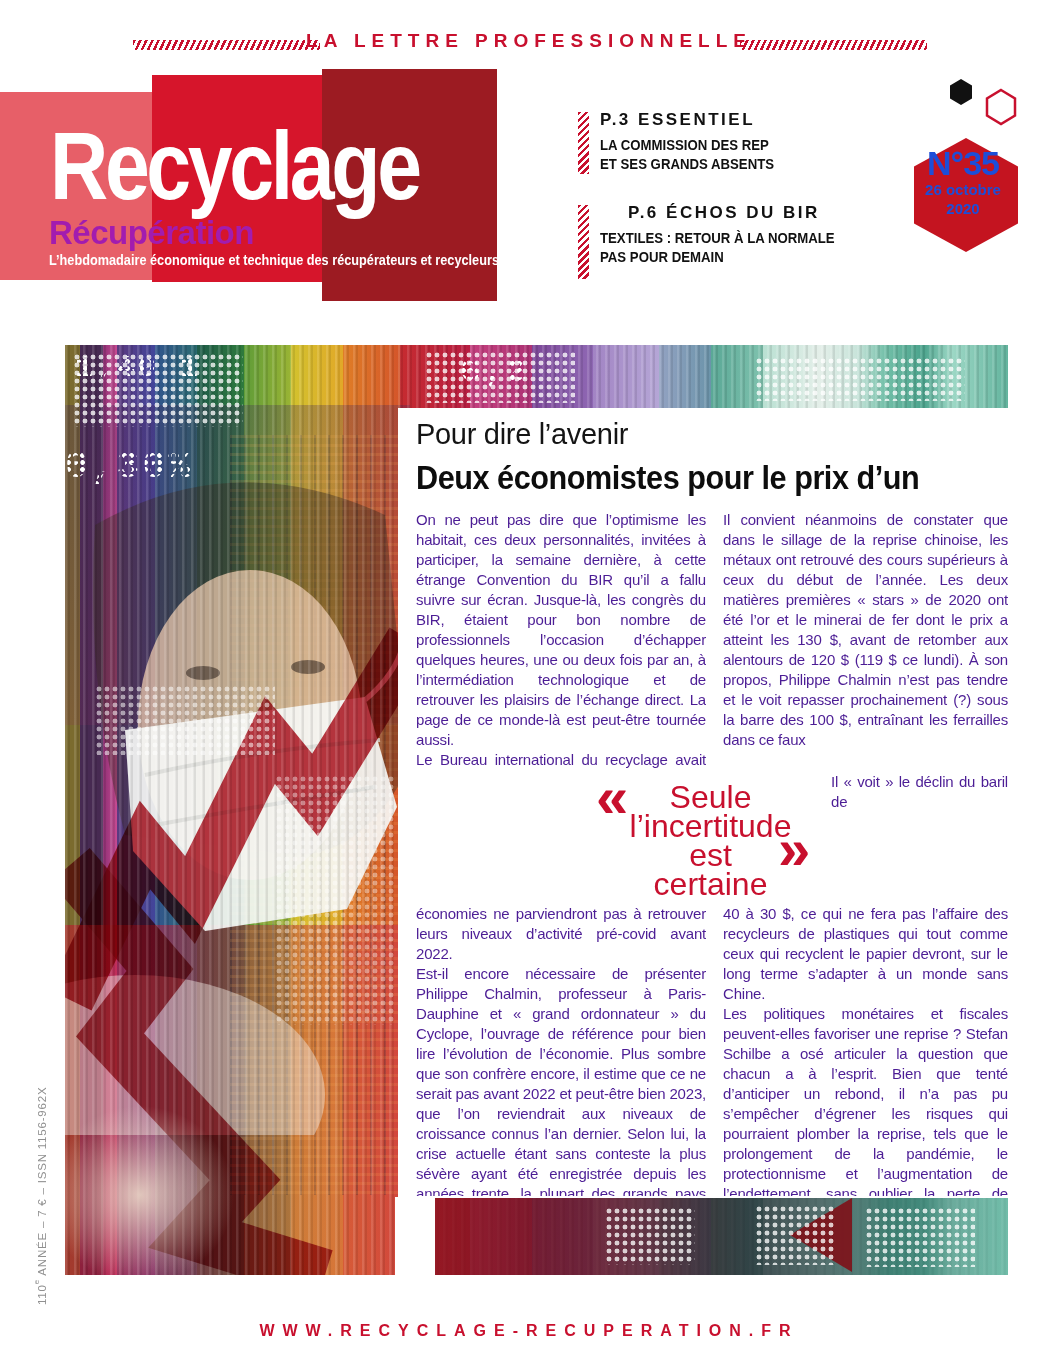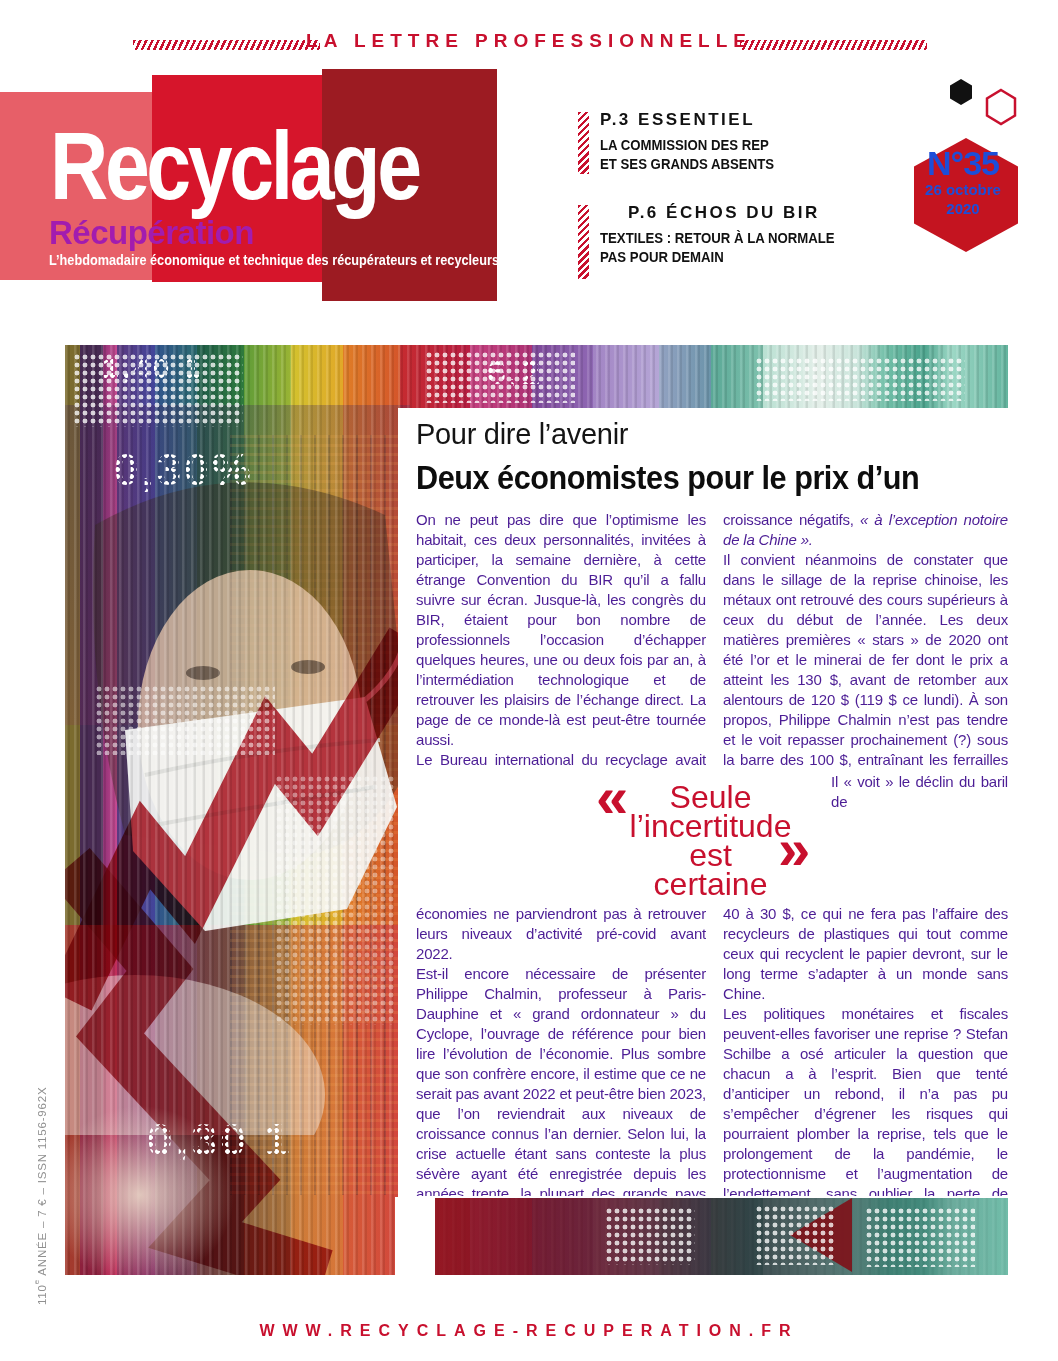--- a/index.html
+++ b/index.html
@@ -76,22 +76,22 @@
       repeating-linear-gradient(90deg,rgba(20,30,60,.25) 0 2px,rgba(0,0,0,0) 2px 14px);}
   .texture{left:0;top:0;width:943px;height:930px;
     background:repeating-linear-gradient(90deg,rgba(255,255,255,.13) 0 2px,rgba(0,0,0,.09) 3px 5px,rgba(0,0,0,0) 5px 9px);}
   .hand-glow{left:-20px;top:760px;width:190px;height:180px;
     background:radial-gradient(ellipse at center,rgba(240,225,205,.85),rgba(240,225,205,0) 70%);}
   .dots{
     background-image:radial-gradient(circle,rgba(255,255,255,.9) 2.2px,rgba(255,255,255,0) 2.7px);
     background-size:8px 8px;opacity:.85;
   }
   .led{
-    font-family:Liberation Sans, sans-serif;font-weight:bold;color:rgba(255,255,255,.93);
-    letter-spacing:3px;white-space:nowrap;margin-left:27px;
+    font-family:Liberation Mono, monospace;font-weight:bold;color:rgba(255,255,255,.93);
+    letter-spacing:3px;white-space:nowrap;
   }
   @supports (-webkit-background-clip:text){
     .led{
       background-image:radial-gradient(circle,#fff 2.1px,rgba(255,255,255,0) 2.6px);
       background-size:7px 7px;
       -webkit-background-clip:text;background-clip:text;
       color:transparent;-webkit-text-fill-color:transparent;
     }
   }
   .strip-overlay{left:368px;top:853px;width:575px;height:77px;
@@ -199,22 +199,21 @@
     <div class="layer texture"></div>
     <div class="layer hand-glow"></div>
 
     <div class="layer dots" style="left:8px;top:8px;width:170px;height:74px;"></div>
     <div class="layer dots" style="left:360px;top:6px;width:150px;height:52px;"></div>
     <div class="layer dots" style="left:690px;top:12px;width:210px;height:44px;"></div>
     <div class="layer dots" style="left:30px;top:340px;width:180px;height:70px;opacity:.6;"></div>
     <div class="layer dots" style="left:210px;top:430px;width:120px;height:250px;opacity:.45;"></div>
     <div class="layer led" style="left:10px;top:6px;font-size:30px;">1,40 1</div>
     <div class="layer led" style="left:395px;top:8px;font-size:34px;">6,2</div>
-    <div class="layer led" style="left:22px;top:100px;font-size:44px;">0,30%</div>
-    <div class="layer led" style="left:55px;top:768px;font-size:46px;">0,30 1</div>
+    <div class="layer led" style="left:0;top:100px;font-size:38px;">0,30%</div>
 
     <div class="layer strip-overlay"></div>
     <div class="layer strip-arrow"></div>
     <div class="layer dots" style="left:540px;top:862px;width:90px;height:58px;"></div>
     <div class="layer dots" style="left:690px;top:860px;width:80px;height:60px;"></div>
     <div class="layer dots" style="left:800px;top:862px;width:110px;height:60px;"></div>
     <div class="layer white-notch"></div>
   </div>
 
   <div class="abs article-box"></div>
@@ -224,21 +223,20 @@
   <div class="abs body-text blk-l1">
     <p>On ne peut pas dire que l’optimisme les habitait, ces deux personnalités, invitées à participer, la semaine dernière, à cette étrange Convention du BIR qu’il a fallu suivre sur écran. Jusque-là, les congrès du BIR, étaient pour bon nombre de professionnels l’occasion d’échapper quelques heures, une ou deux fois par an, à l’intermédiation technologique et de retrouver les plaisirs de l’échange direct. La page de ce monde-là est peut-être tournée aussi.</p>
     <p>Le Bureau international du recyclage avait donc convié pour faire part de leurs sentiments face à</p>
   </div>
   <div class="abs body-text blk-l3">
     <p>économies ne parviendront pas à retrouver leurs niveaux d’activité pré-covid avant 2022.</p>
     <p>Est-il encore nécessaire de présenter Philippe Chalmin, professeur à Paris-Dauphine et « grand ordonnateur » du Cyclope, l’ouvrage de référence pour bien lire l’évolution de l’économie. Plus sombre que son confrère encore, il estime que ce ne serait pas avant 2022 et peut-être bien 2023, que l’on reviendrait aux niveaux de croissance connus l’an dernier. Selon lui, la crise actuelle étant sans conteste la plus sévère ayant été enregistrée depuis les années trente, la plupart des grands pays devraient connaître, en 2020, des taux de</p>
   </div>
 
   <div class="abs body-text blk-r1">
-    <p><span>croissance négatifs, </span><em>« à l’exception notoire de la Chine ».</em></p>
     <p>Il convient néanmoins de constater que dans le sillage de la reprise chinoise, les métaux ont retrouvé des cours supérieurs à ceux du début de l’année. Les deux matières premières « stars » de 2020 ont été l’or et le minerai de fer dont le prix a atteint les 130 $, avant de retomber aux alentours de 120 $ (119 $ ce lundi). À son propos, Philippe Chalmin n’est pas tendre et le voit repasser prochainement (?) sous la barre des 100 $, entraînant les ferrailles dans ce faux</p>
   </div>
   <div class="abs body-text blk-r2">
     <p>Il « voit » le déclin du baril de</p>
   </div>
   <div class="abs body-text blk-r3">
     <p>40 à 30 $, ce qui ne fera pas l’affaire des recycleurs de plastiques qui tout comme ceux qui recyclent le papier devront, sur le long terme s’adapter à un monde sans Chine.</p>
     <p>Les politiques monétaires et fiscales peuvent-elles favoriser une reprise ? Stefan Schilbe a osé articuler la question que chacun a à l’esprit. Bien que tenté d’anticiper un rebond, il n’a pas pu s’empêcher d’égrener les risques qui pourraient plomber la reprise, tels que le prolongement de la pandémie, le protectionnisme et l’augmentation de l’endettement, sans oublier la perte de confiance que ne manqueront pas d’entraîner les faillites et la montée du chômage.</p>
   </div>
 

